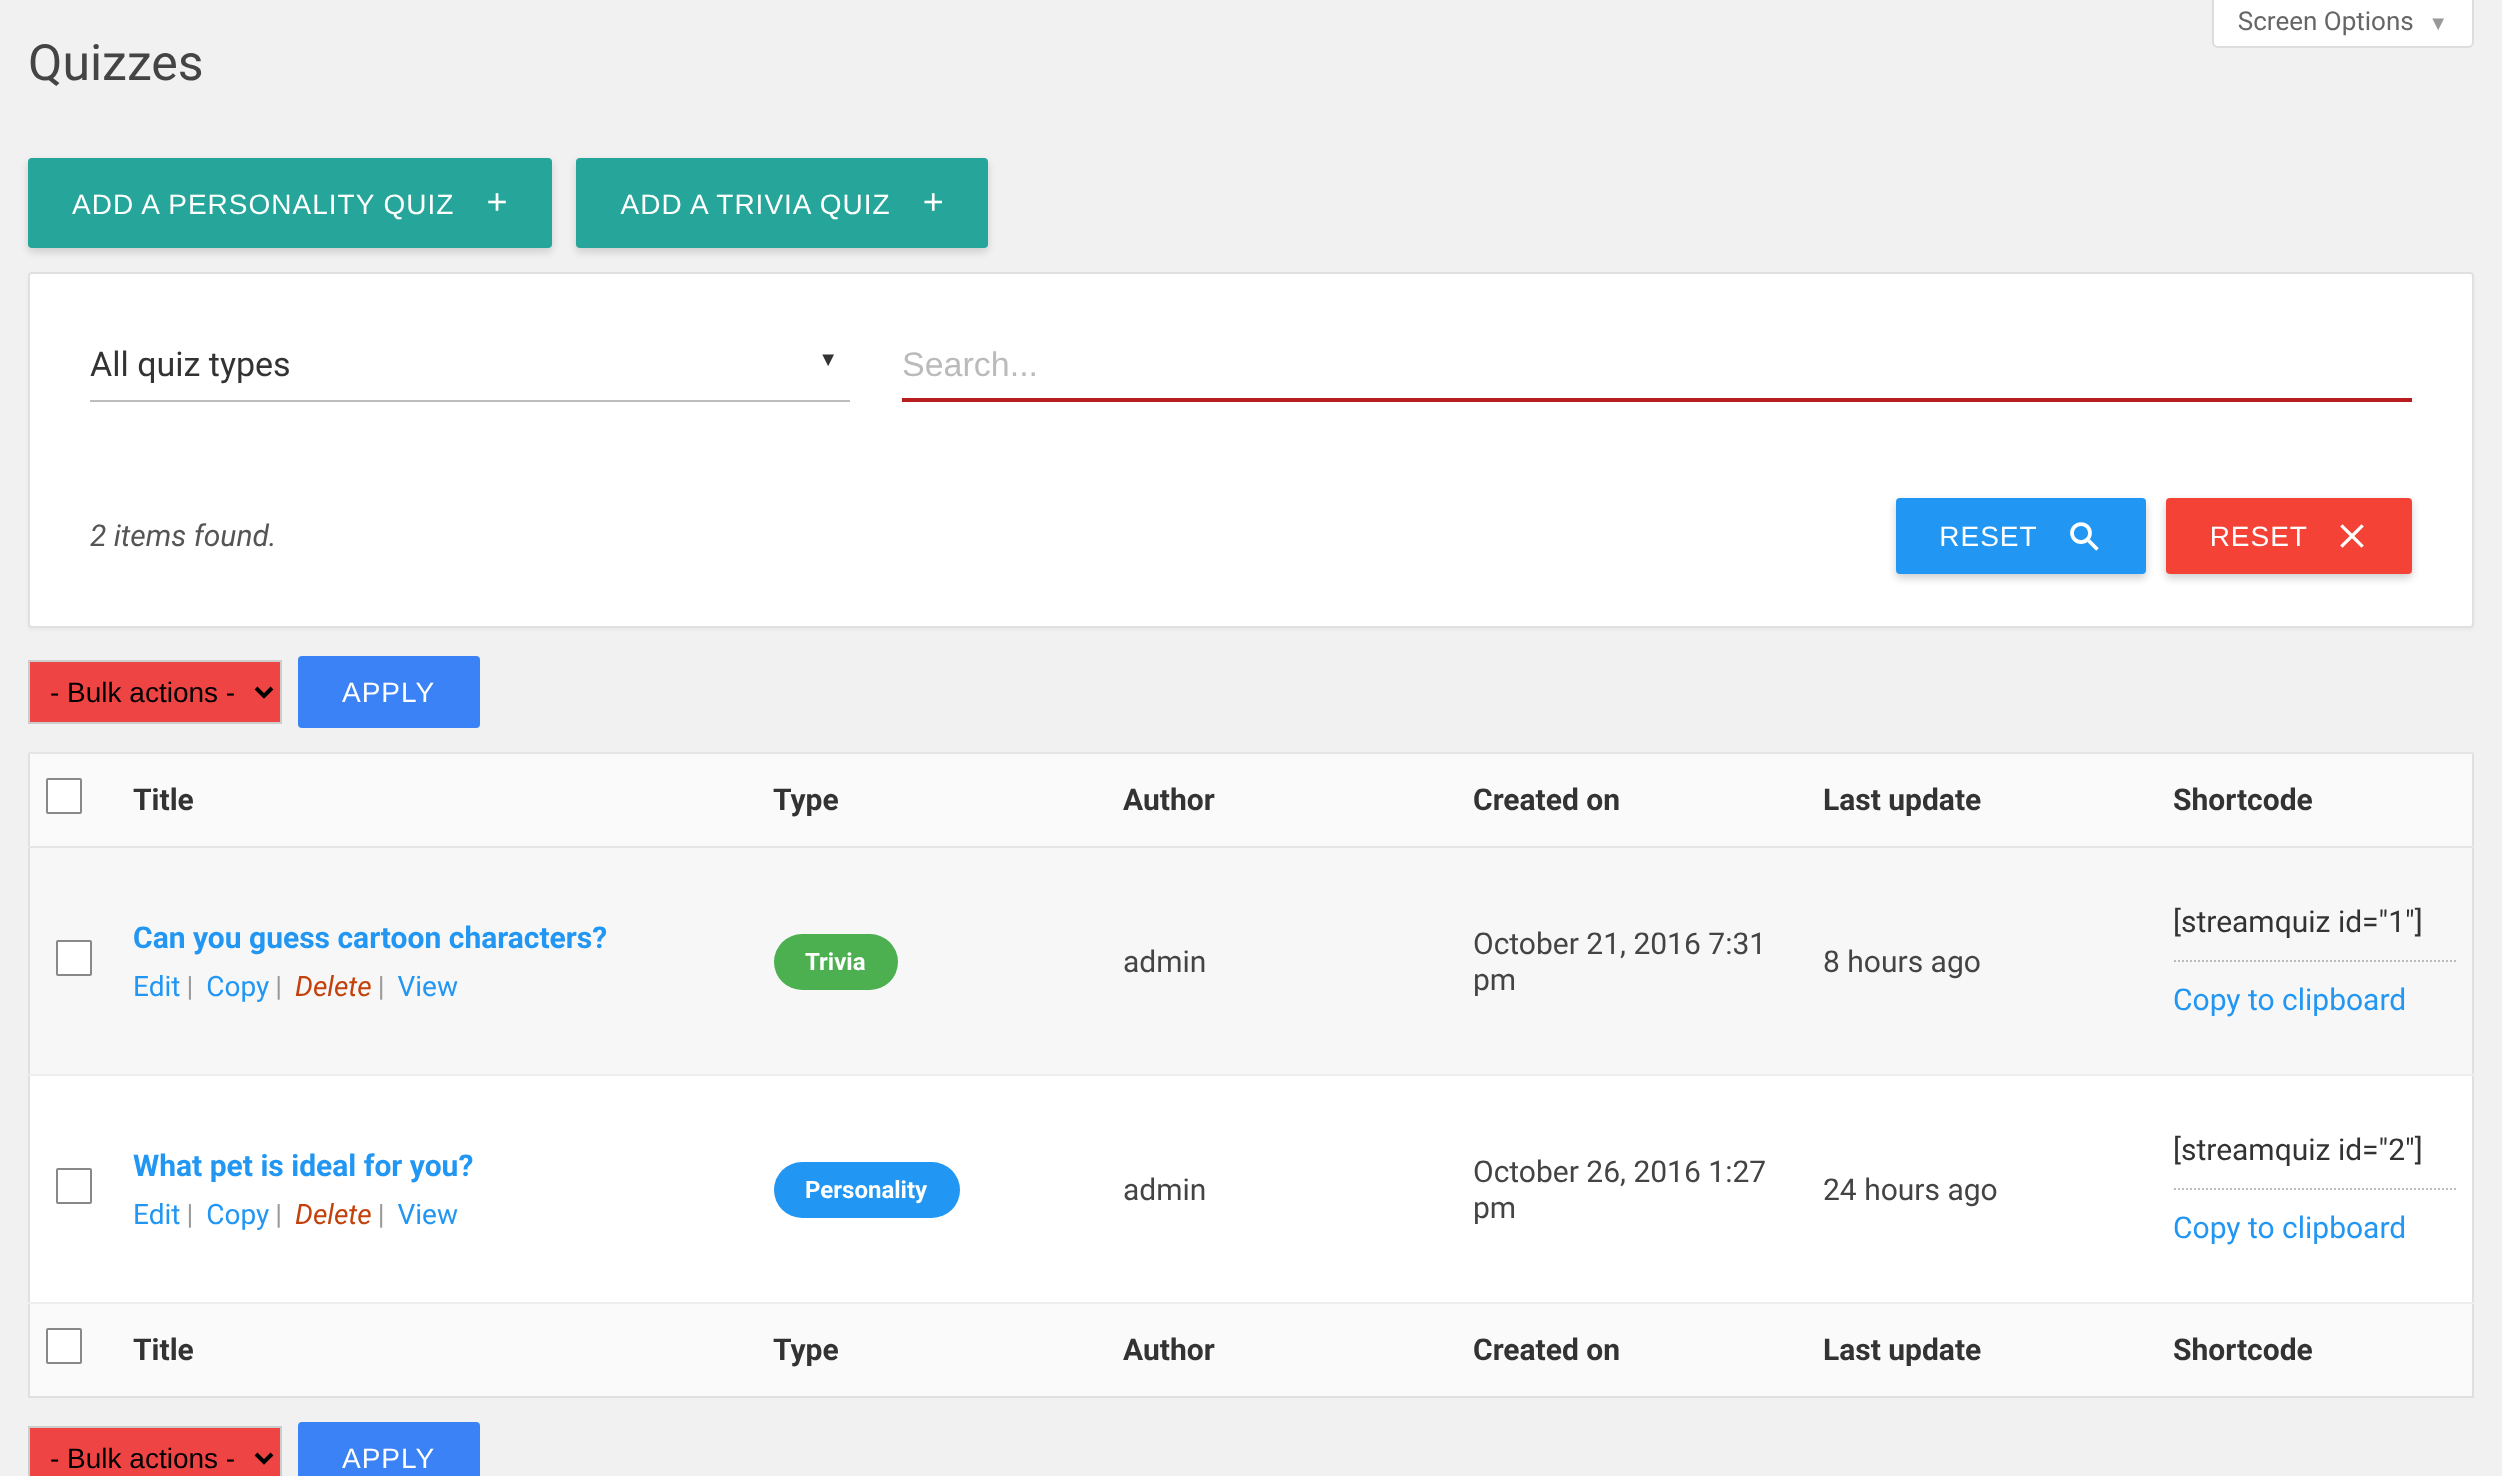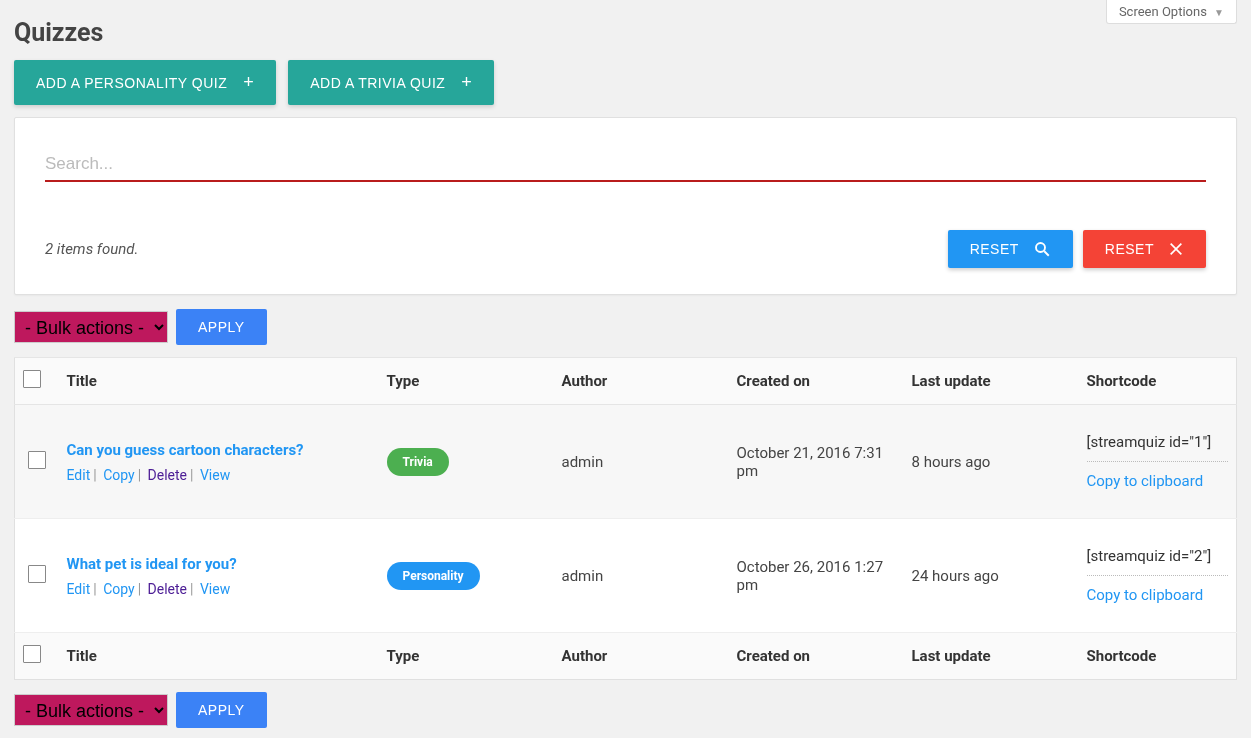--- a/index.html
+++ b/index.html
@@ -23,23 +23,23 @@
     border-top: none;
     padding: 4px 12px;
     font-size: 13px;
     color: #666;
     cursor: pointer;
     border-radius: 0 0 3px 3px;
   }
   .screen-options .arrow { font-size: 10px; margin-left: 4px; color: #999; }
   h1.page-title {
     font-size: 25px;
-    font-weight: 700;
+    font-weight: 400;
     color: #444;
-    margin: 10px 0 13px 0;
+    margin: 10px 0 32px 0;
   }
   .add-buttons {
     display: flex;
     gap: 12px;
     margin-bottom: 12px;
   }
   .btn {
     display: inline-flex;
     align-items: center;
     border: none;
@@ -121,24 +121,24 @@
   }
   .btn .icon-right { margin-left: 14px; display: inline-flex; align-items: center; }
   .bulk-row {
     display: flex;
     align-items: center;
     gap: 8px;
     margin: 0 0 12px 0;
   }
   .bulk-row.bottom { margin: 12px 0 0 0; }
   select.bulk-select {
-    font-size: 18px;
+    font-size: 14px;
     padding: 5px 6px;
     border: 1px solid #ccc;
-    background: #be185d;
+    background: #ef4444;
     height: 32px;
   }
   .btn-apply {
     background: #3b82f6;
     color: #fff;
     padding: 8px 22px;
     border-radius: 2px;
     font-size: 14px;
     height: 36px;
   }
@@ -189,21 +189,21 @@
   a.title-link {
     color: #2196f3;
     font-weight: 700;
     text-decoration: none;
     font-size: 15px;
     display: inline-block;
     margin-bottom: 8px;
   }
   .row-actions { font-size: 14px; }
   .row-actions a { color: #2196f3; text-decoration: none; }
-  .row-actions a.delete { color: #4c1d95; }
+  .row-actions a.delete { color: #c2410c; font-style: italic; }
   .row-actions .sep { color: #999; margin: 0 3px; }
   .badge {
     display: inline-block;
     color: #fff;
     font-weight: 700;
     padding: 7px 16px;
     border-radius: 18px;
     font-size: 12px;
   }
   .badge-green { background: #4caf50; }
@@ -241,20 +241,24 @@
       <span class="plus-icon">+</span>
     </button>
     <button class="btn btn-teal">
       <span>ADD A TRIVIA QUIZ</span>
       <span class="plus-icon">+</span>
     </button>
   </div>
 
   <div class="filter-card">
     <div class="filter-row">
+      <div class="select-wrap">
+        <span>All quiz types</span>
+        <span class="caret">▼</span>
+      </div>
       <div class="search-wrap">
         <input type="text" placeholder="Search..." style="">
       </div>
     </div>
     <div class="result-row">
       <div class="items-found">2 items found.</div>
       <div class="action-btns">
         <button class="btn btn-blue">
           <span>RESET</span>
           <span class="icon-right">

